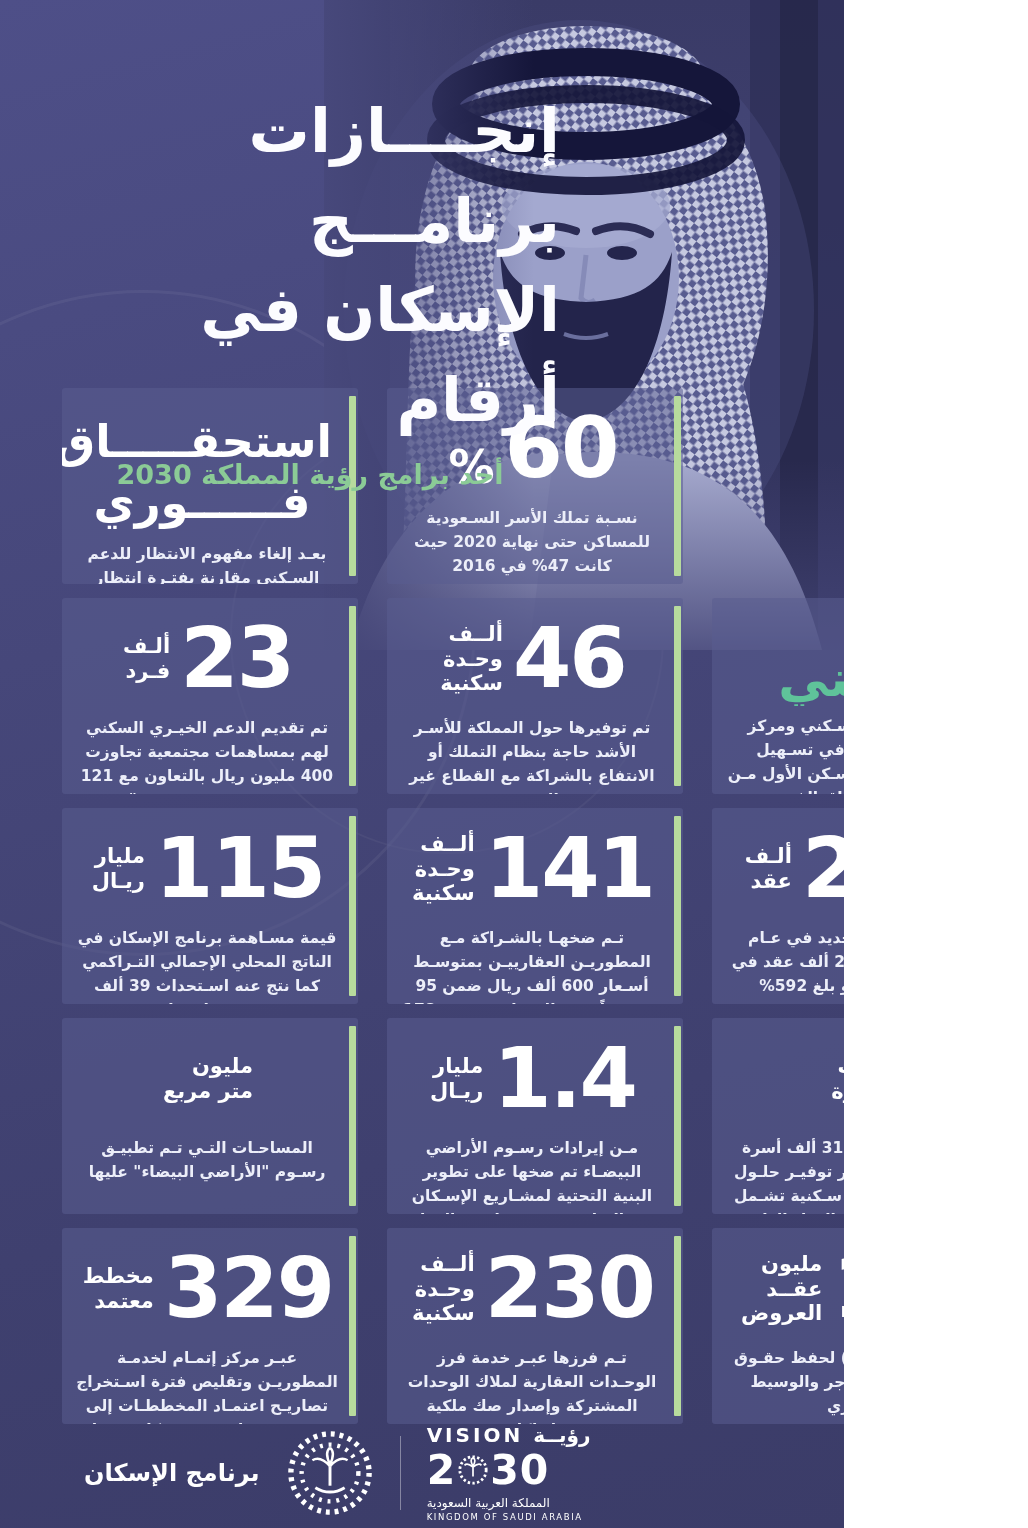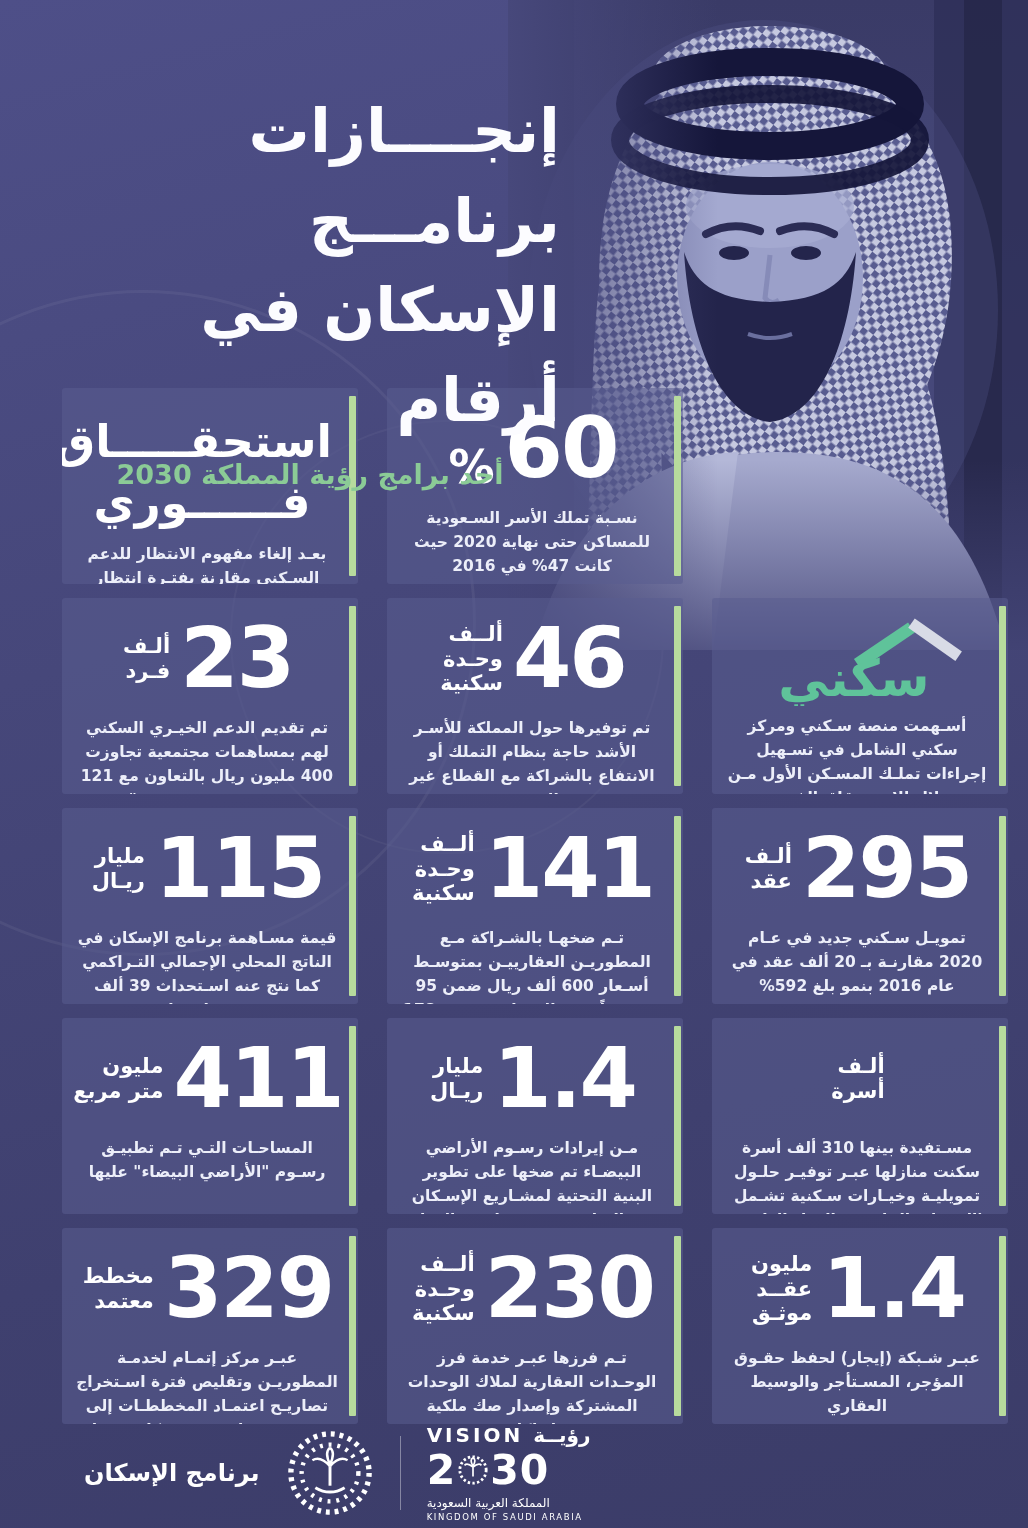--- a/index.html
+++ b/index.html
@@ -1,17 +1,17 @@
 <!DOCTYPE html>
 <html lang="ar"><head>
 <meta charset="utf-8">
 <style>
   html,body{margin:0;padding:0;}
   body{font-family:"DejaVu Sans",sans-serif;}
-  .page{position:relative;width:1028px;height:1528px;overflow:hidden;
+  .page{position:relative;width:844px;height:1528px;overflow:hidden;
         background:linear-gradient(165deg,#4e4f88 0%,#46477a 38%,#3f406f 72%,#3b3c68 100%);}
   .bg-arc{position:absolute;border-radius:50%;pointer-events:none;}
   .arc1{left:-190px;top:290px;width:660px;height:660px;border:3px solid rgba(255,255,255,0.055);}
   .arc2{left:230px;top:420px;width:430px;height:430px;border:2px solid rgba(255,255,255,0.045);}
 
   
   .photo{position:absolute;top:0;right:0;width:520px;height:650px;z-index:1;}
   .photo svg{display:block;}
   .fade-left{position:absolute;left:0;top:0;width:210px;height:100%;
              background:linear-gradient(90deg,#47487b 0%,rgba(71,72,123,0) 100%);}
@@ -211,21 +211,20 @@
             <span class="unit-line">ألـف</span>
             <span class="unit-line">عقد</span>
           </div>
     </div>
     <div class="stat-desc">تمويـل سـكني جديد في عـام 2020 مقارنـة بـ 20 ألف عقد في عام 2016 بنمو بلغ 592%</div>
   </div>
 
   <div class="card">
     <span class="accent-bar"></span>
     <div class="stat-top">
-      <div class="stat-number">411</div>
       <div class="stat-unit">
             <span class="unit-line">مليون</span>
             <span class="unit-line">متر مربع</span>
           </div>
     </div>
     <div class="stat-desc">المساحـات التـي تـم تطبيـق رسـوم "الأراضي البيضاء" عليها</div>
   </div>
 
   <div class="card">
     <span class="accent-bar"></span>
@@ -275,21 +274,21 @@
     <div class="stat-desc">تـم فرزها عبـر خدمة فرز الوحـدات العقارية لملاك الوحدات المشتركة وإصدار صك ملكية مستقل لكل وحدة</div>
   </div>
 
   <div class="card">
     <span class="accent-bar"></span>
     <div class="stat-top">
       <div class="stat-number">1.4</div>
       <div class="stat-unit">
             <span class="unit-line">مليون</span>
             <span class="unit-line">عقــد</span>
-            <span class="unit-line">موثـق</span>
+            <span class="unit-line">العروض</span>
           </div>
     </div>
     <div class="stat-desc">عبـر شـبكة (إيجار) لحفظ حقـوق المؤجر، المسـتأجر والوسيط العقاري</div>
   </div>
 </div>
 
   <div class="footer">
     <div class="program-name">برنامج الإسكان</div>
     <svg width="88" height="88" viewBox="0 0 90 90">
       <circle cx="45" cy="45" r="40" fill="none" stroke="#ffffff" stroke-width="5.5" stroke-dasharray="4 5"></circle>

